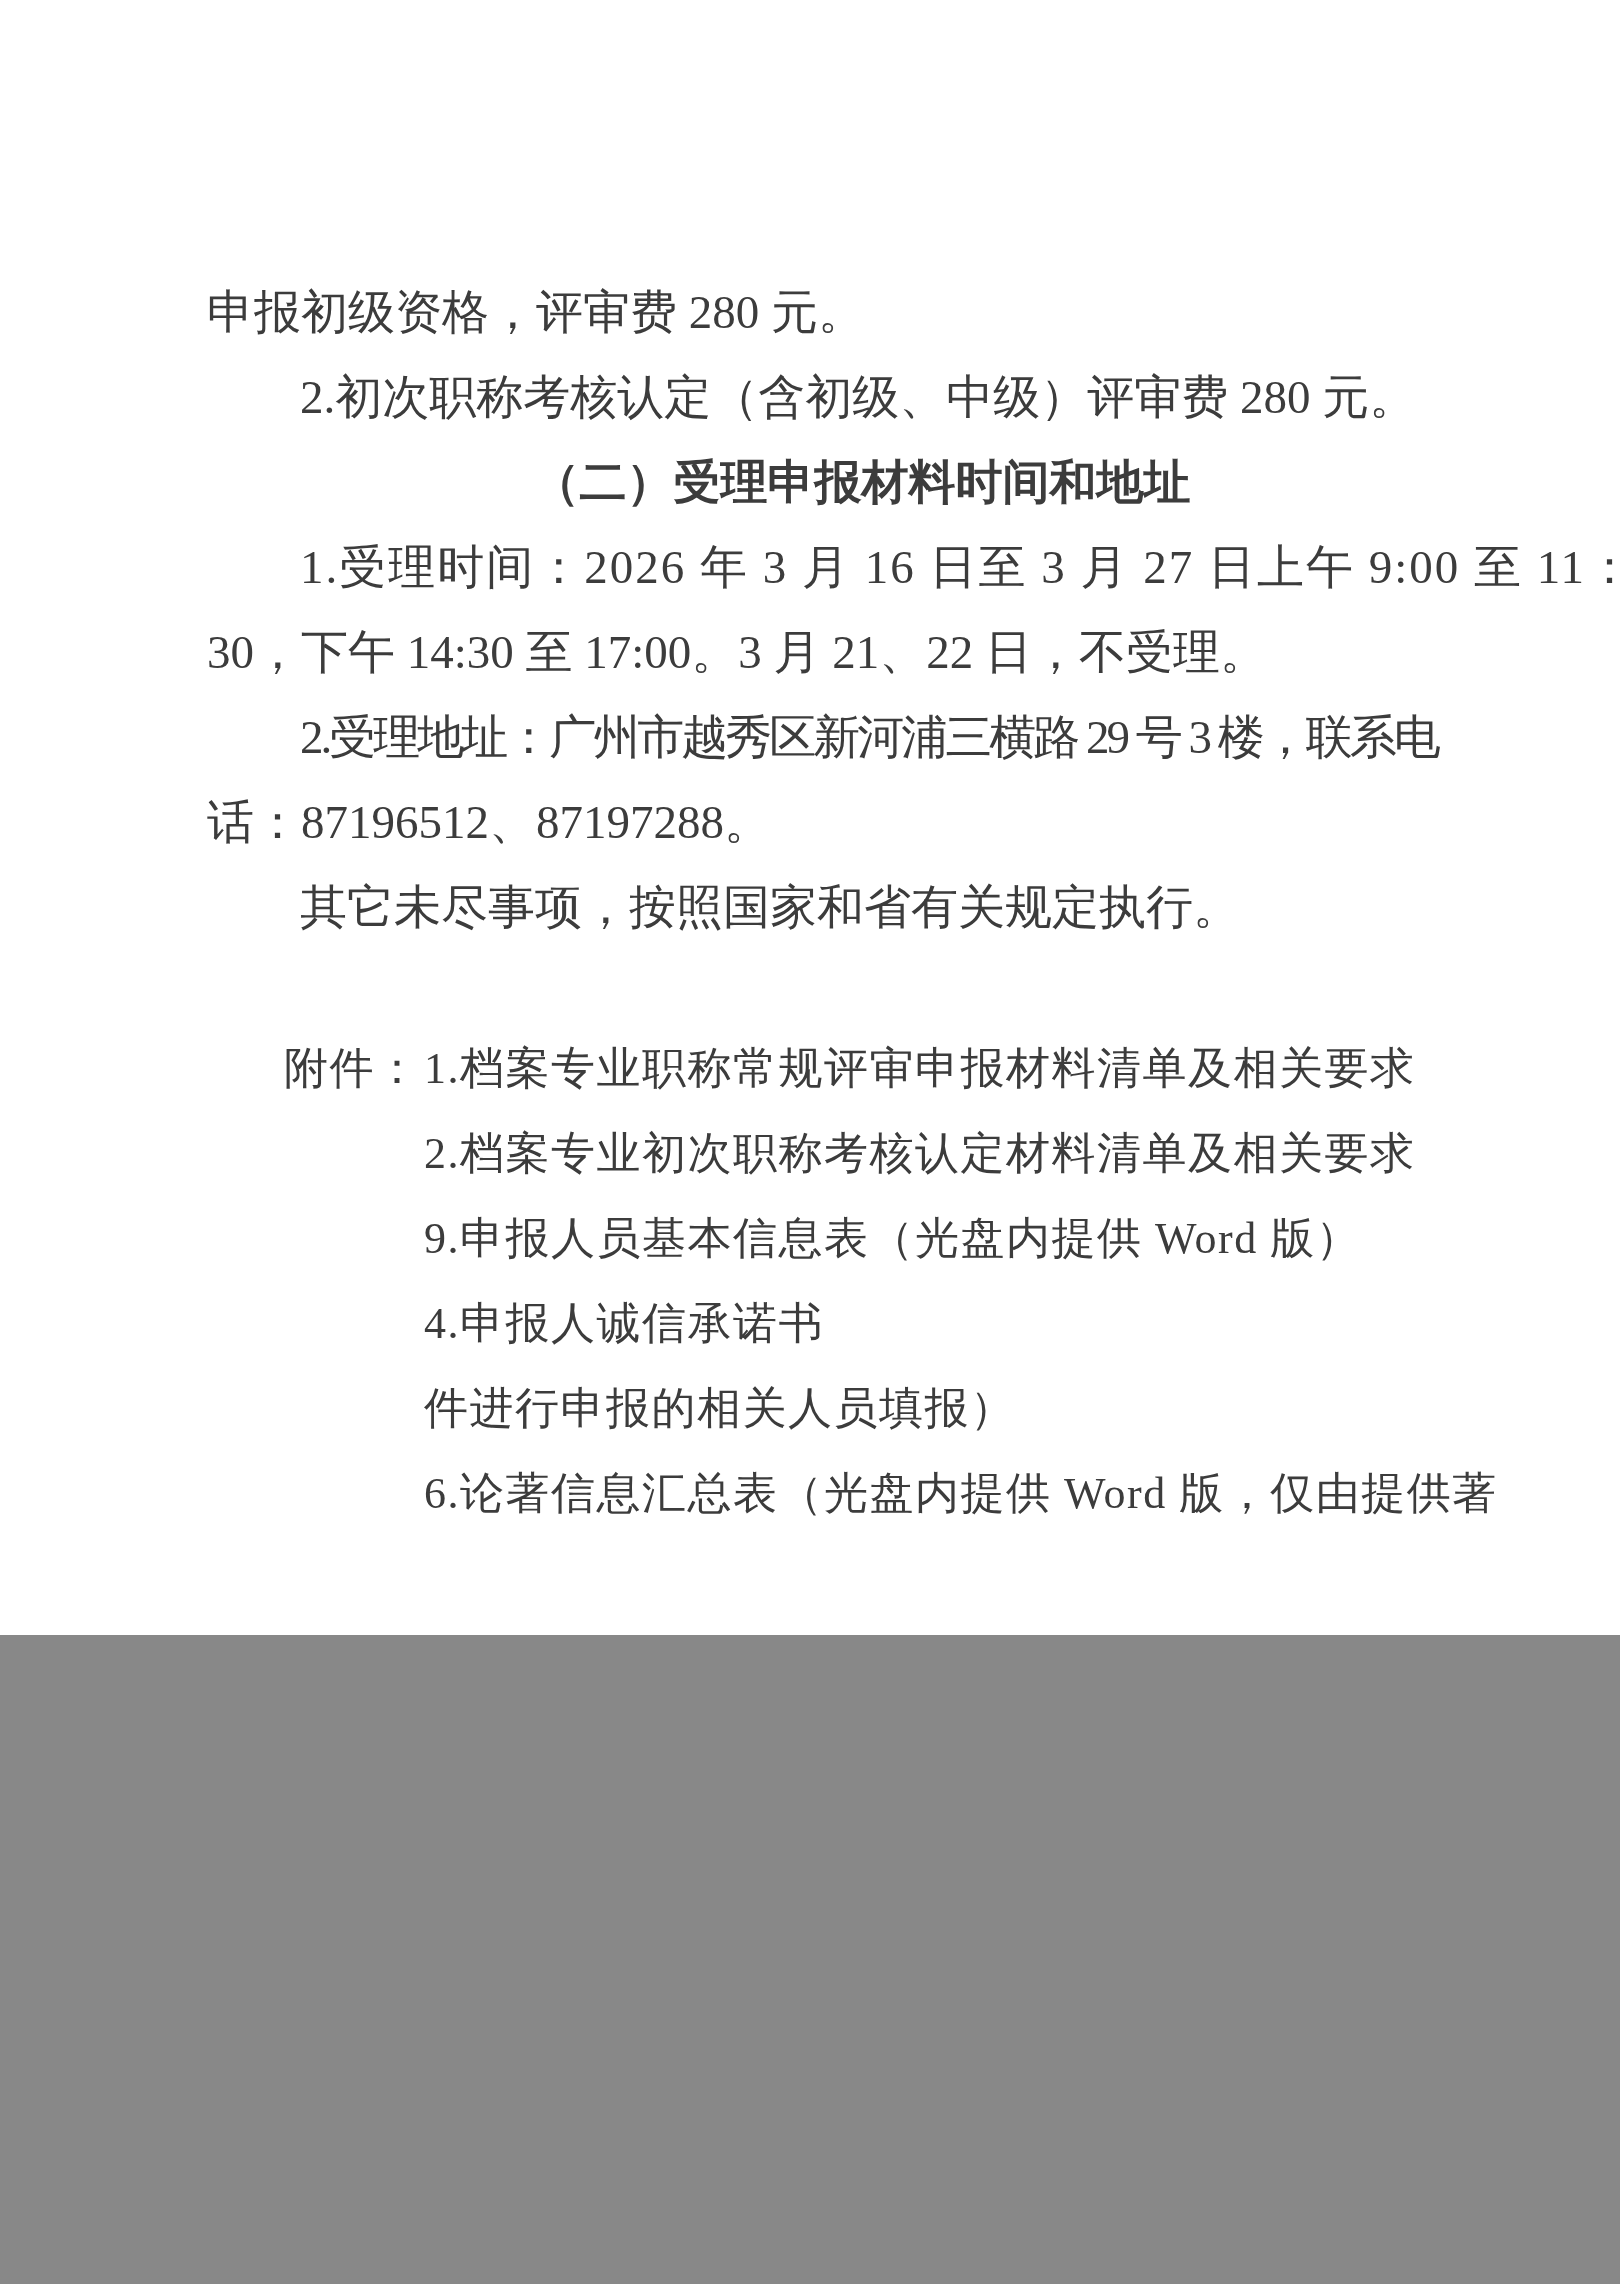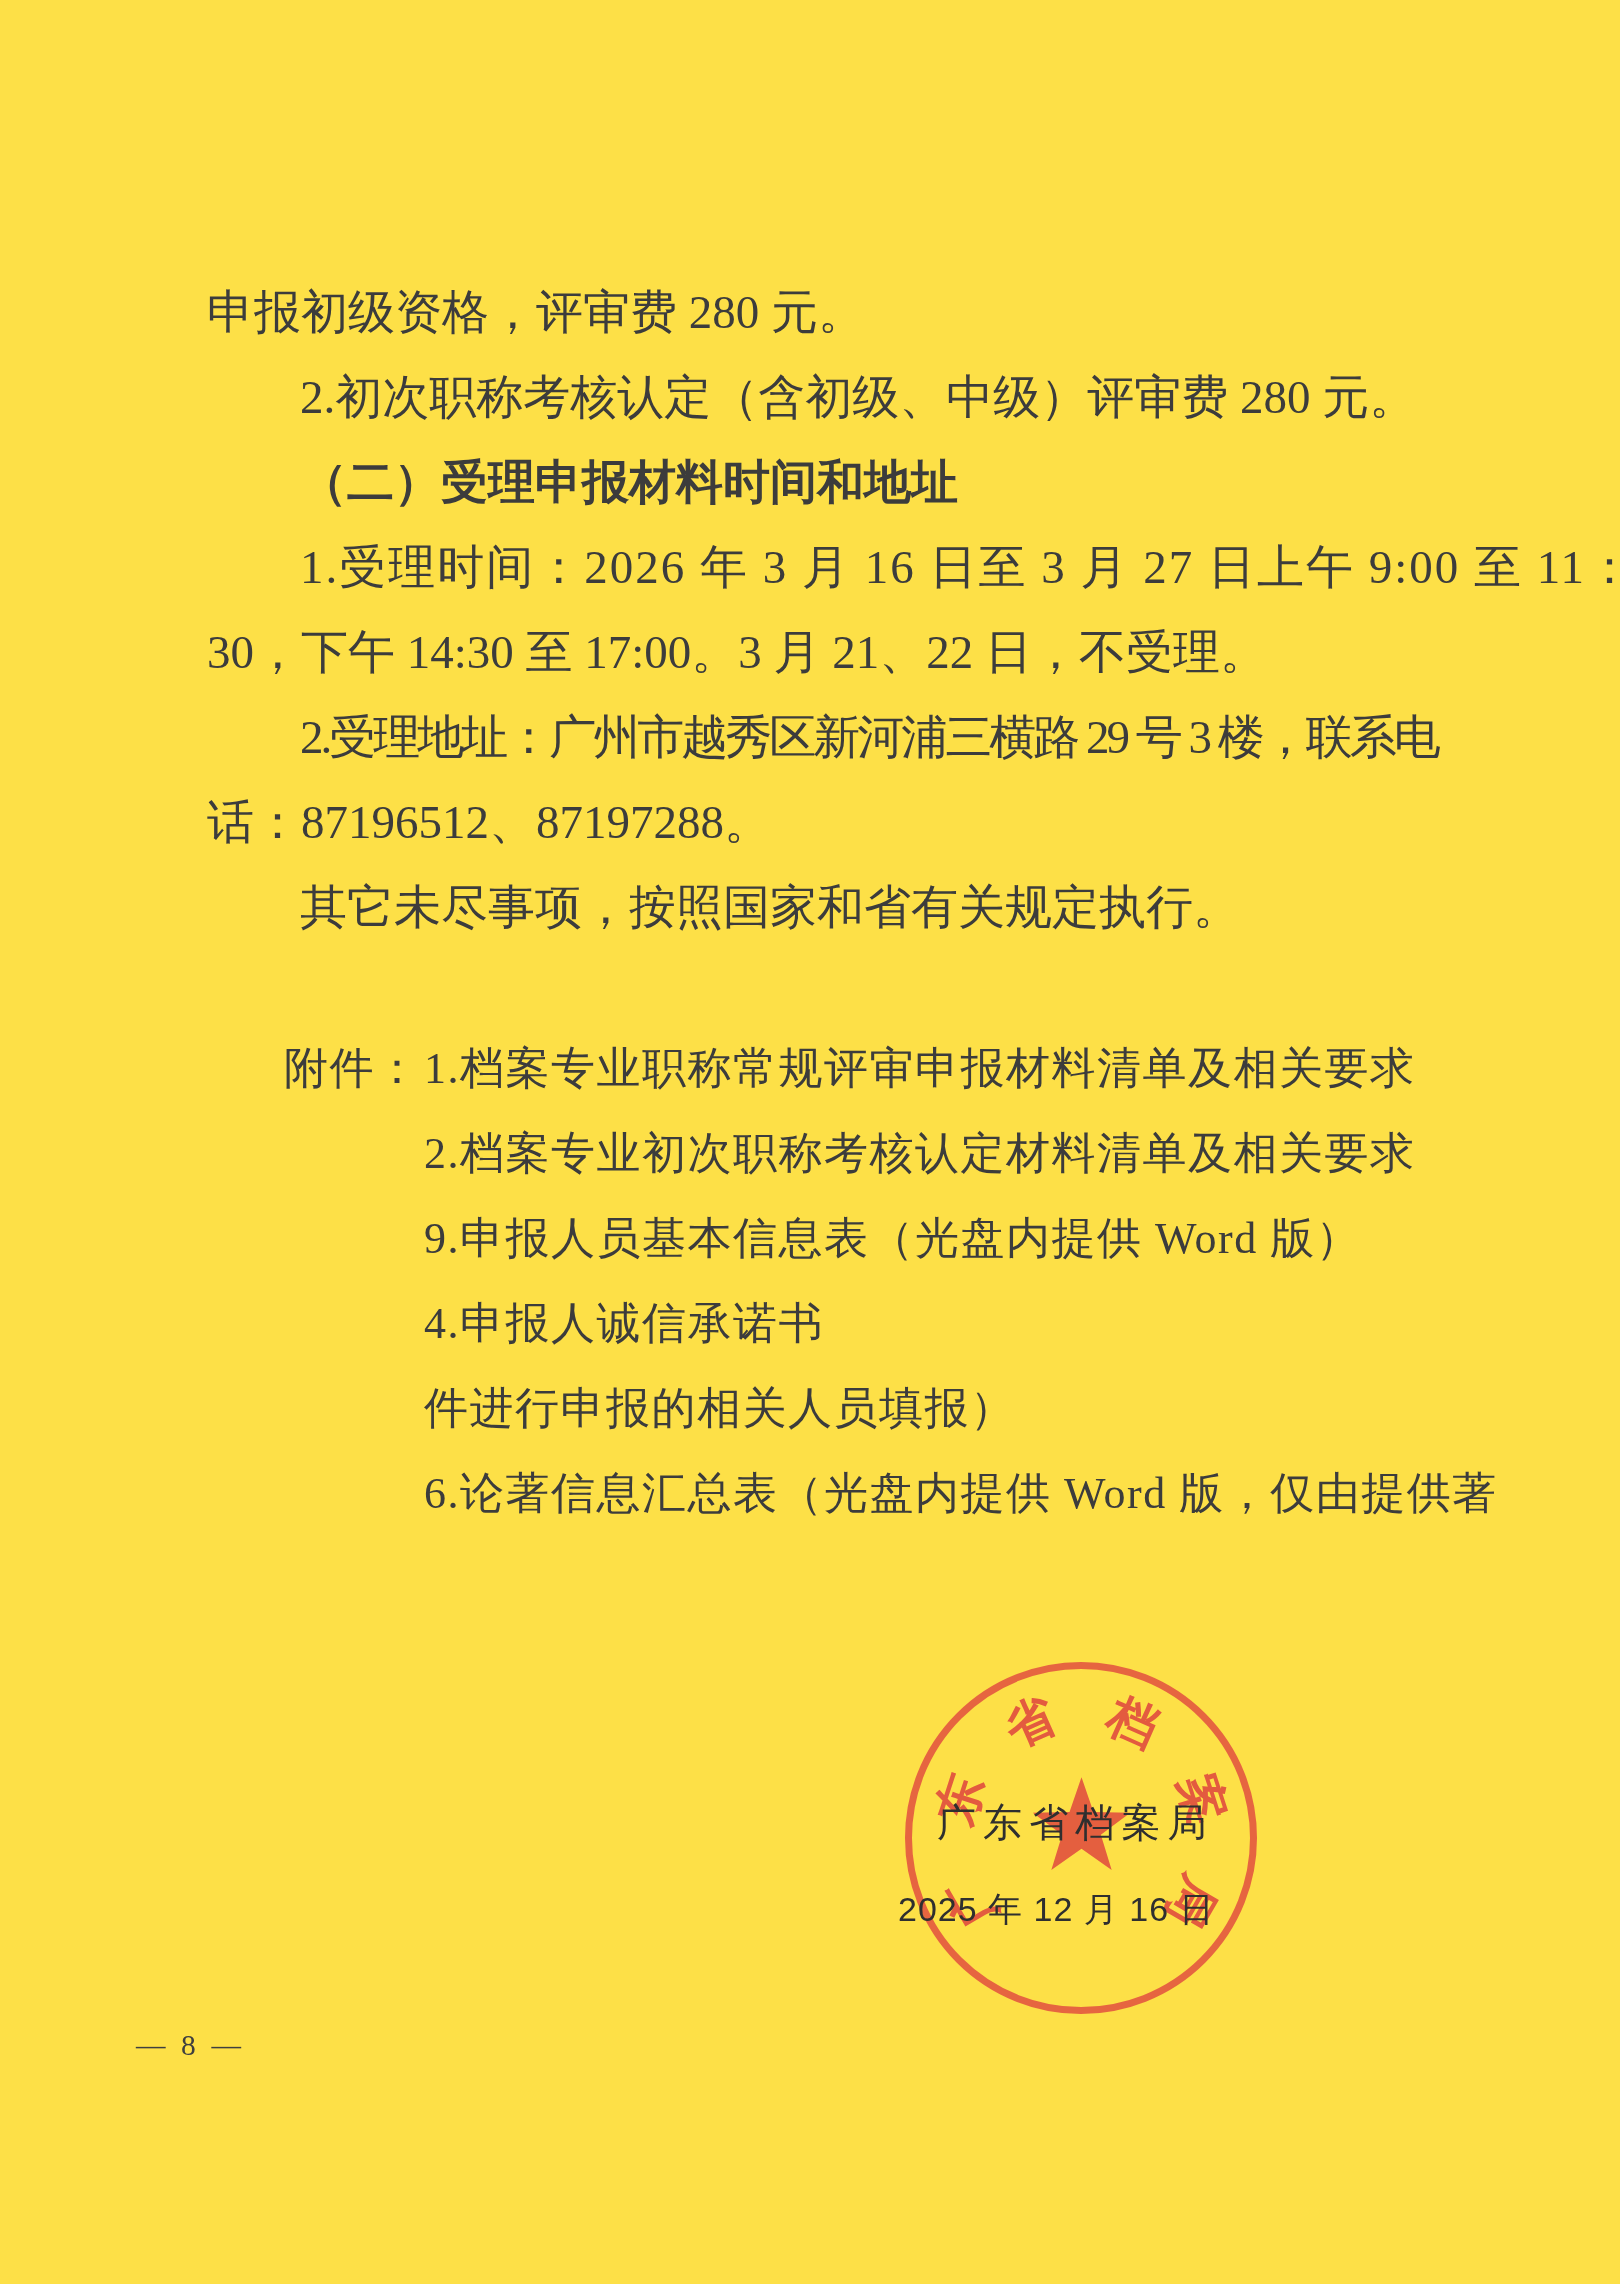--- a/index.html
+++ b/index.html
@@ -3,34 +3,34 @@
 <meta charset="utf-8">
 <style>
   :root{
     --seal-color:#e0493e;
     --ink:#3c3c3c;
   }
   *{margin:0;padding:0;box-sizing:border-box;}
   html,body{background:#888;}
   .page{
     position:relative;
-    width:1620px;height:2284px;
-    background:#fde047;
+    width:1620px;height:1635px;
+    background:#ffffff;
     overflow:hidden;
     font-family:"Liberation Serif","DejaVu Serif",serif;
     color:var(--ink);
   }
   
   .body-block{
     position:absolute;left:207px;top:270px;width:1216px;
     font-size:47px;line-height:85px;
   }
   .bl{white-space:nowrap;}
   .bl.indent{text-indent:93px;}
-  .bl.heading{font-weight:700;}
+  .bl.heading{font-weight:700;text-align:center;}
   .bl.loose{letter-spacing:2px;}
   .bl.tight{letter-spacing:-3px;}
   
   .attach-block{
     position:absolute;left:284px;top:1026px;width:1183px;
     font-size:44px;line-height:85px;letter-spacing:1.5px;
   }
   .attach-row{white-space:nowrap;}
   .attach-label{display:inline-block;width:140px;letter-spacing:1.5px;}
   .attach-row.cont{padding-left:140px;}

